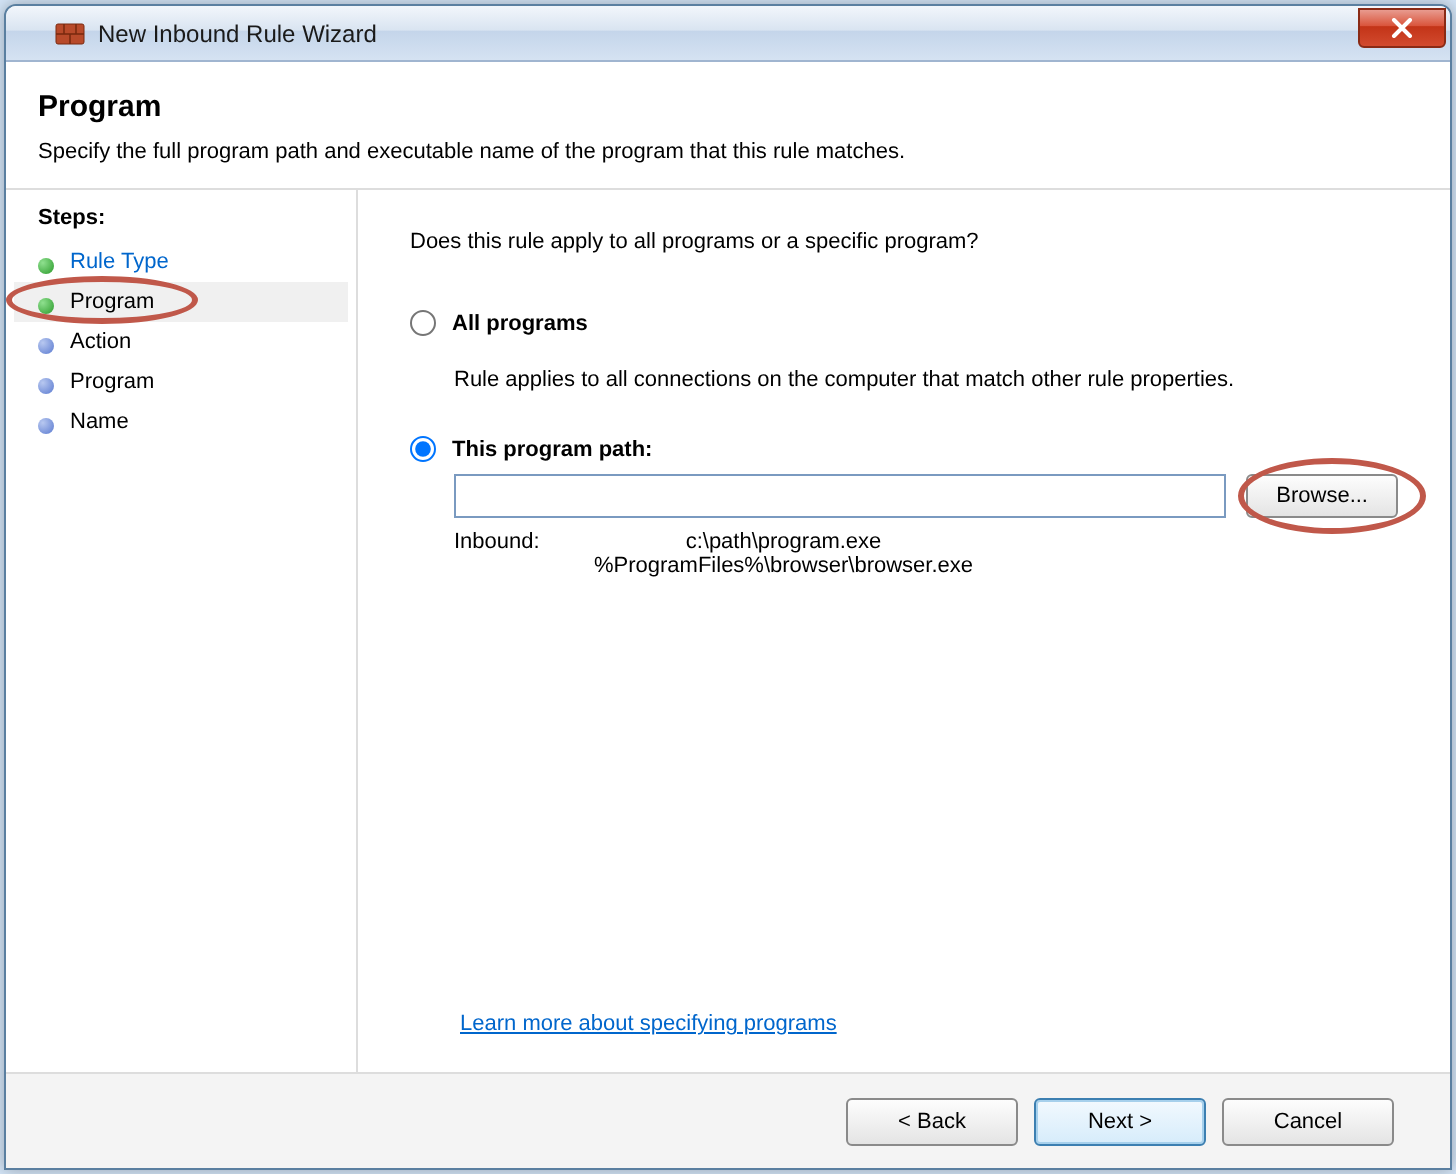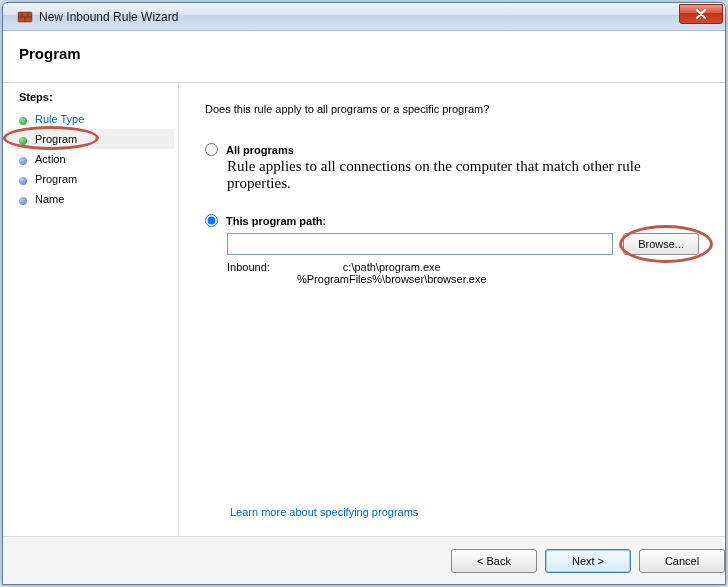--- a/index.html
+++ b/index.html
@@ -21,21 +21,21 @@
       display: flex;
       flex-direction: column;
       box-shadow: 0 0 8px rgba(0,0,0,0.3);
     }
     .titlebar {
       height: 28px;
       background: linear-gradient(to bottom, #f2f6fb 0%, #d9e4f1 45%, #c4d5ea 46%, #d5e2f2 100%);
       border-bottom: 1px solid #a0b5d0;
       display: flex;
       align-items: center;
-      padding: 0 2px 0 14px;
+      padding: 0 2px 0 24px;
       border-radius: 5px 5px 0 0;
     }
     .titlebar-icon {
       width: 16px; height: 16px;
       margin-right: 6px;
       display: inline-block;
     }
     .titlebar-text {
       flex: 1;
       color: #1a1a1a;
@@ -136,25 +136,24 @@
       gap: 8px;
     }
     .option-row input[type=radio] {
       margin: 0;
     }
     .option-label {
       font-weight: bold;
       font-size: 11px;
     }
     .option-desc {
-      font-size: 15px;
+      font-size: 11px;
       margin-left: 22px;
-      margin-top: 2px;
-      color: #000;
-      font-family: Liberation Serif, serif;
+      margin-top: 16px;
+      color: #000;
     }
     .path-row {
       display: flex;
       align-items: center;
       gap: 10px;
       margin-left: 22px;
       margin-top: 6px;
       position: relative;
     }
     .path-input {
@@ -177,35 +176,36 @@
     .example-row {
       display: flex;
       margin-left: 22px;
       margin-top: 6px;
       font-size: 11px;
     }
     .example-label { width: 70px; }
     .example-text { white-space: pre-line; text-align: center; }
     .learn-link {
       color: #0066cc;
+      text-decoration: underline;
       font-size: 11px;
       margin-top: auto;
       margin-bottom: 6px;
       display: inline-block;
       cursor: pointer;
       padding-left: 25px;
     }
     .footer {
       height: 48px;
       border-top: 1px solid #ddd;
       display: flex;
       align-items: center;
       justify-content: flex-end;
       gap: 8px;
-      padding: 0 0;
+      padding: 0 28px;
       background: #f4f4f4;
     }
     .footer button {
       height: 24px;
       min-width: 86px;
       padding: 0 14px;
       font-size: 11px;
       background: linear-gradient(to bottom, #fdfdfd, #e4e4e4);
       border: 1px solid #8a8a8a;
       border-radius: 3px;
@@ -234,20 +234,21 @@
     <span class="titlebar-text">New Inbound Rule Wizard</span>
     <div class="close-btn">
       <svg width="12" height="10" viewBox="0 0 12 10">
         <path d="M2 1 L10 9 M10 1 L2 9" stroke="#fff" stroke-width="2" stroke-linecap="round"></path>
       </svg>
     </div>
   </div>
 
   <div class="header">
     <h1>Program</h1>
+    <p>Specify the full program path and executable name of the program that this rule matches.</p>
   </div>
 
   <div class="body">
     <div class="sidebar">
       <div class="steps-header">Steps:</div>
 
       <div class="step step-done">
         <span class="step-bullet"></span>
         <a class="lbl">Rule Type</a>
       </div>

